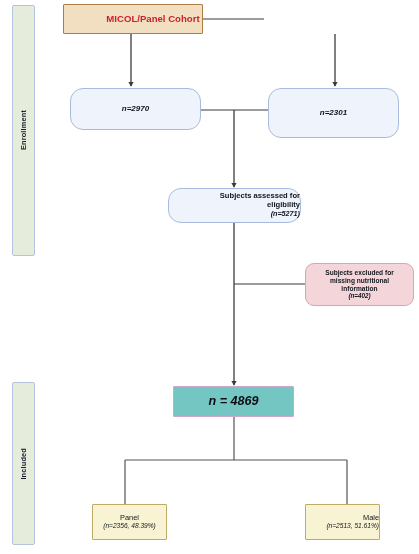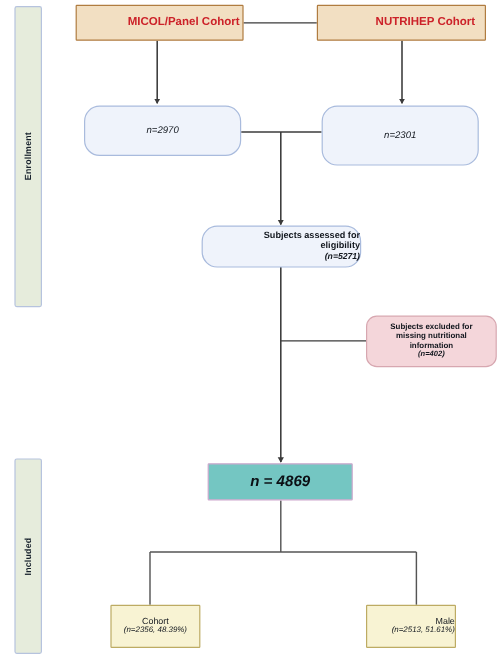--- a/index.html
+++ b/index.html
@@ -67,21 +67,21 @@
 
   
   .rbox {
     background: #eff3fb;
     border: 1.3px solid #a9bbdd;
     border-radius: 13px;
     color: #11161d;
   }
   .rbox .l1 { font-size: 7.6px; font-weight: bold; }
   .rbox .l2 { font-size: 7.2px; font-weight: bold; font-style: italic; }
-  .nbox-val { font-size: 8px; font-weight: normal; font-style: italic; color: #11161d; }
+  .nbox-val { font-size: 8px; font-weight: bold; font-style: italic; color: #11161d; }
 
   
   .pink {
     background: #f4d6da;
     border: 1.3px solid #d7a7b0;
     border-radius: 9px;
     color: #11161d;
   }
   .pink .l1 { font-size: 6.6px; font-weight: bold; }
   .pink .l2 { font-size: 6.3px; font-weight: bold; font-style: italic; }
@@ -144,23 +144,20 @@
   </div>
 
   <div class="phase-bar" style="left:12px; top:382px; width:23px; height:163px;">
     <span>Included</span>
   </div>
 
   <div class="node cohort" style="left:63px; top:4px; width:140px; height:30px;">
     <span>MICOL/Panel Cohort</span>
   </div>
 
-  <div class="node cohort" style="left:264px; top:4px; width:141px; height:30px;">
-    <span>NUTRIHEP Cohort</span>
-  </div>
 
   <div class="node rbox" style="left:70px; top:88px; width:131px; height:42px;">
     <span class="nbox-val">n=2970</span>
   </div>
 
   <div class="node rbox" style="left:268px; top:88px; width:131px; height:50px;">
     <span class="nbox-val">n=2301</span>
   </div>
 
   <div class="node rbox" style="left:168px; top:188px; width:133px; height:35px;align-items:flex-end;">
@@ -174,21 +171,21 @@
     <span class="l1">missing nutritional</span>
     <span class="l1">information</span>
     <span class="l2">(n=402)</span>
   </div>
 
   <div class="node teal" style="left:173px; top:386px; width:121px; height:31px;">
     <span>n = 4869</span>
   </div>
 
   <div class="node cream" style="left:92px; top:504px; width:75px; height:36px;">
-    <span class="l1">Cohort</span>
+    <span class="l1">Panel</span>
     <span class="l2">(n=2356, 48.39%)</span>
   </div>
 
   <div class="node cream" style="left:305px; top:504px; width:75px; height:36px;align-items:flex-end;">
     <span class="l1">Male</span>
     <span class="l2">(n=2513, 51.61%)</span>
   </div>
 
 </div>
 

